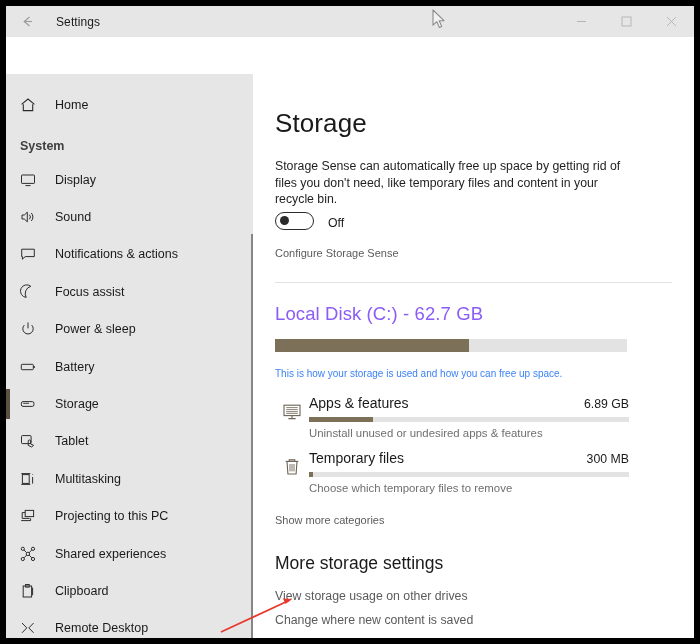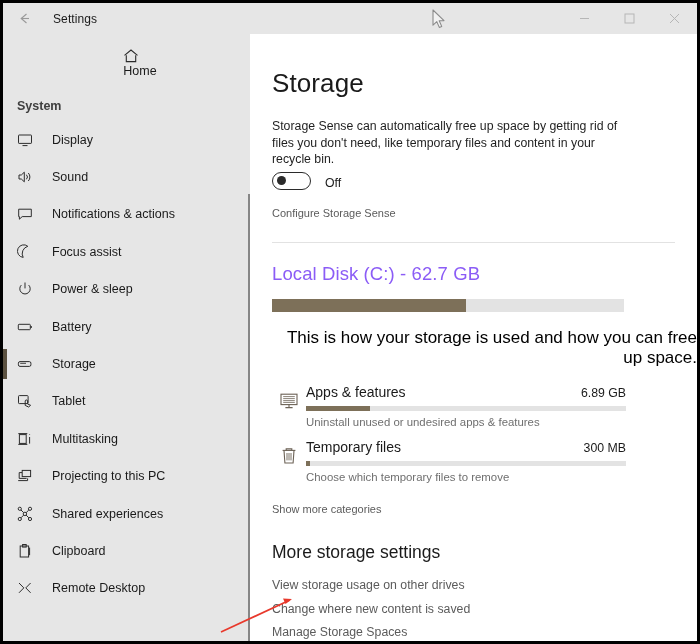--- a/index.html
+++ b/index.html
@@ -13,22 +13,23 @@
     background: #ffffff;
     overflow: hidden;
     position: relative;
   }
   .window {
     position: absolute;
     inset: 0;
     display: flex;
     flex-direction: column;
     background: #ffffff;
-    border: 3px solid #000000;
+    border: 6px solid #000000;
     box-sizing: border-box;
+    gap: 37px;
   }
 
   
   .titlebar {
     height: 31px;
     min-height: 31px;
     background: #e6e6e6;
     display: flex;
     align-items: center;
     position: relative;
@@ -81,21 +82,20 @@
     background: #e6e6e6;
     position: relative;
     overflow: hidden;
   }
   .home-row {
     display: flex;
     align-items: center;
     height: 34px;
     margin-top: 14px;
     padding-left: 14px;
-    flex-direction: column;
   }
   .home-icon {
     width: 22px;
     display: flex;
     justify-content: flex-start;
     color: #2b2b2b;
   }
   .home-label {
     font-size: 12.5px;
     color: #1a1a1a;
@@ -268,24 +268,23 @@
     width: 352px;
     display: flex;
     justify-content: space-between;
     margin-top: 4px;
   }
   .disk-legend span {
     font-size: 11.3px;
     color: #5e5e5e;
   }
   .disk-note {
-    font-size: 17px;
-    color: #000000;
+    font-size: 10px;
+    color: #3b82f6;
     margin-top: 16px;
-    text-align: right;
   }
 
   .cat-list { margin-top: 14px; }
   .cat-row {
     display: flex;
     align-items: flex-start;
     height: 55px;
   }
   .cat-icon {
     width: 34px;

